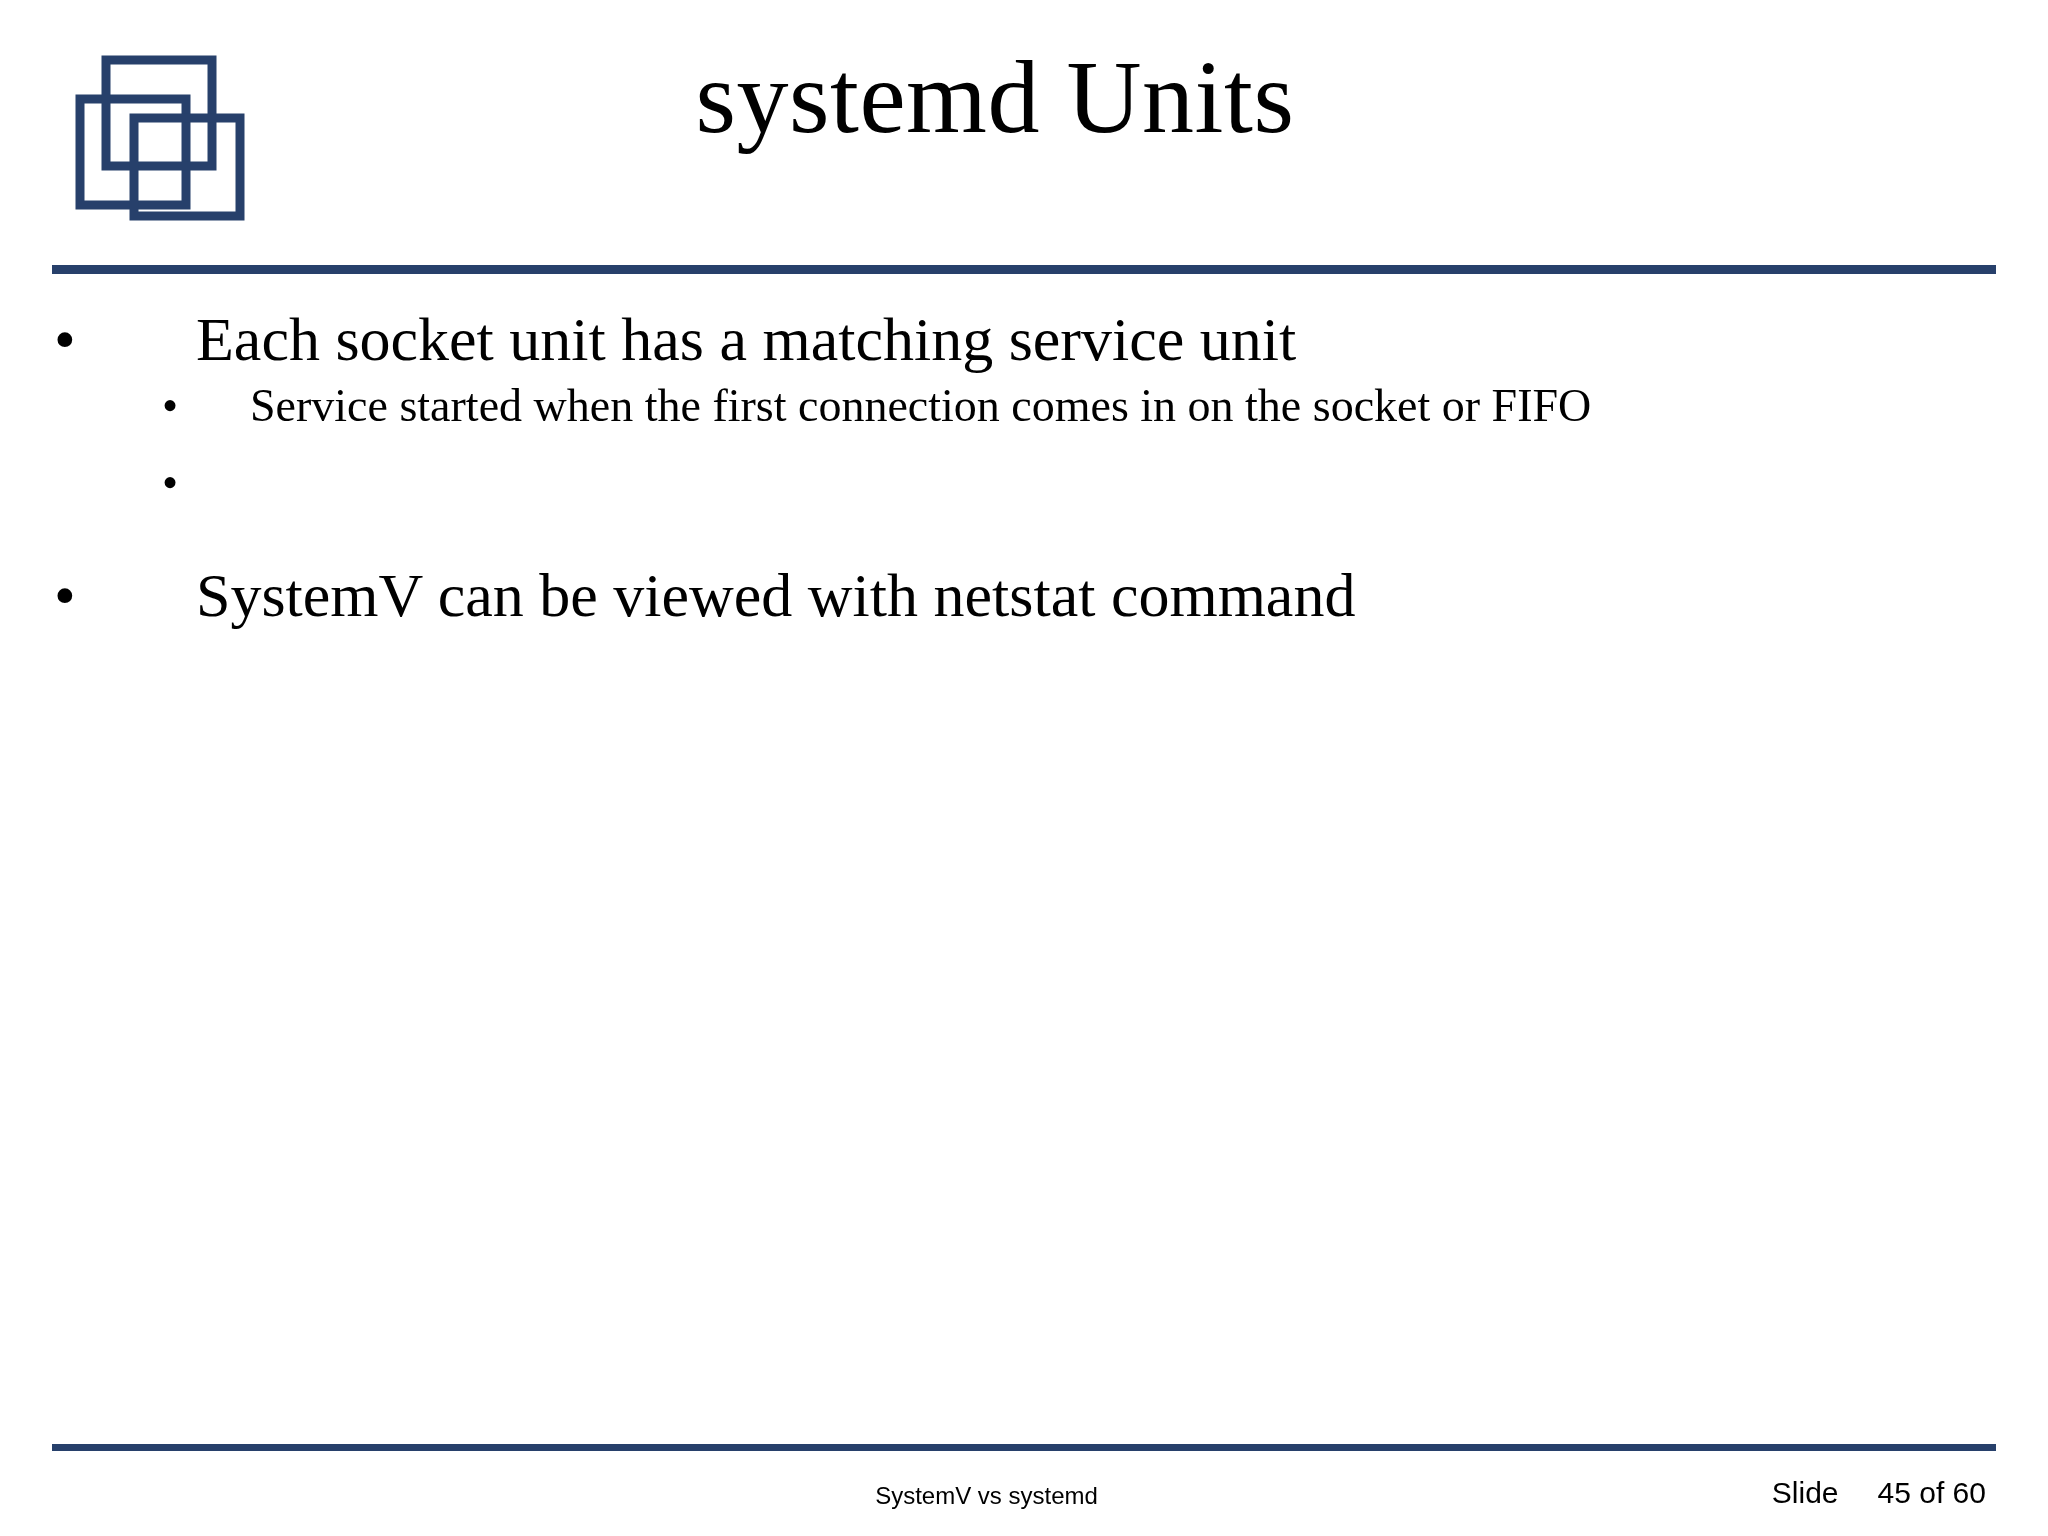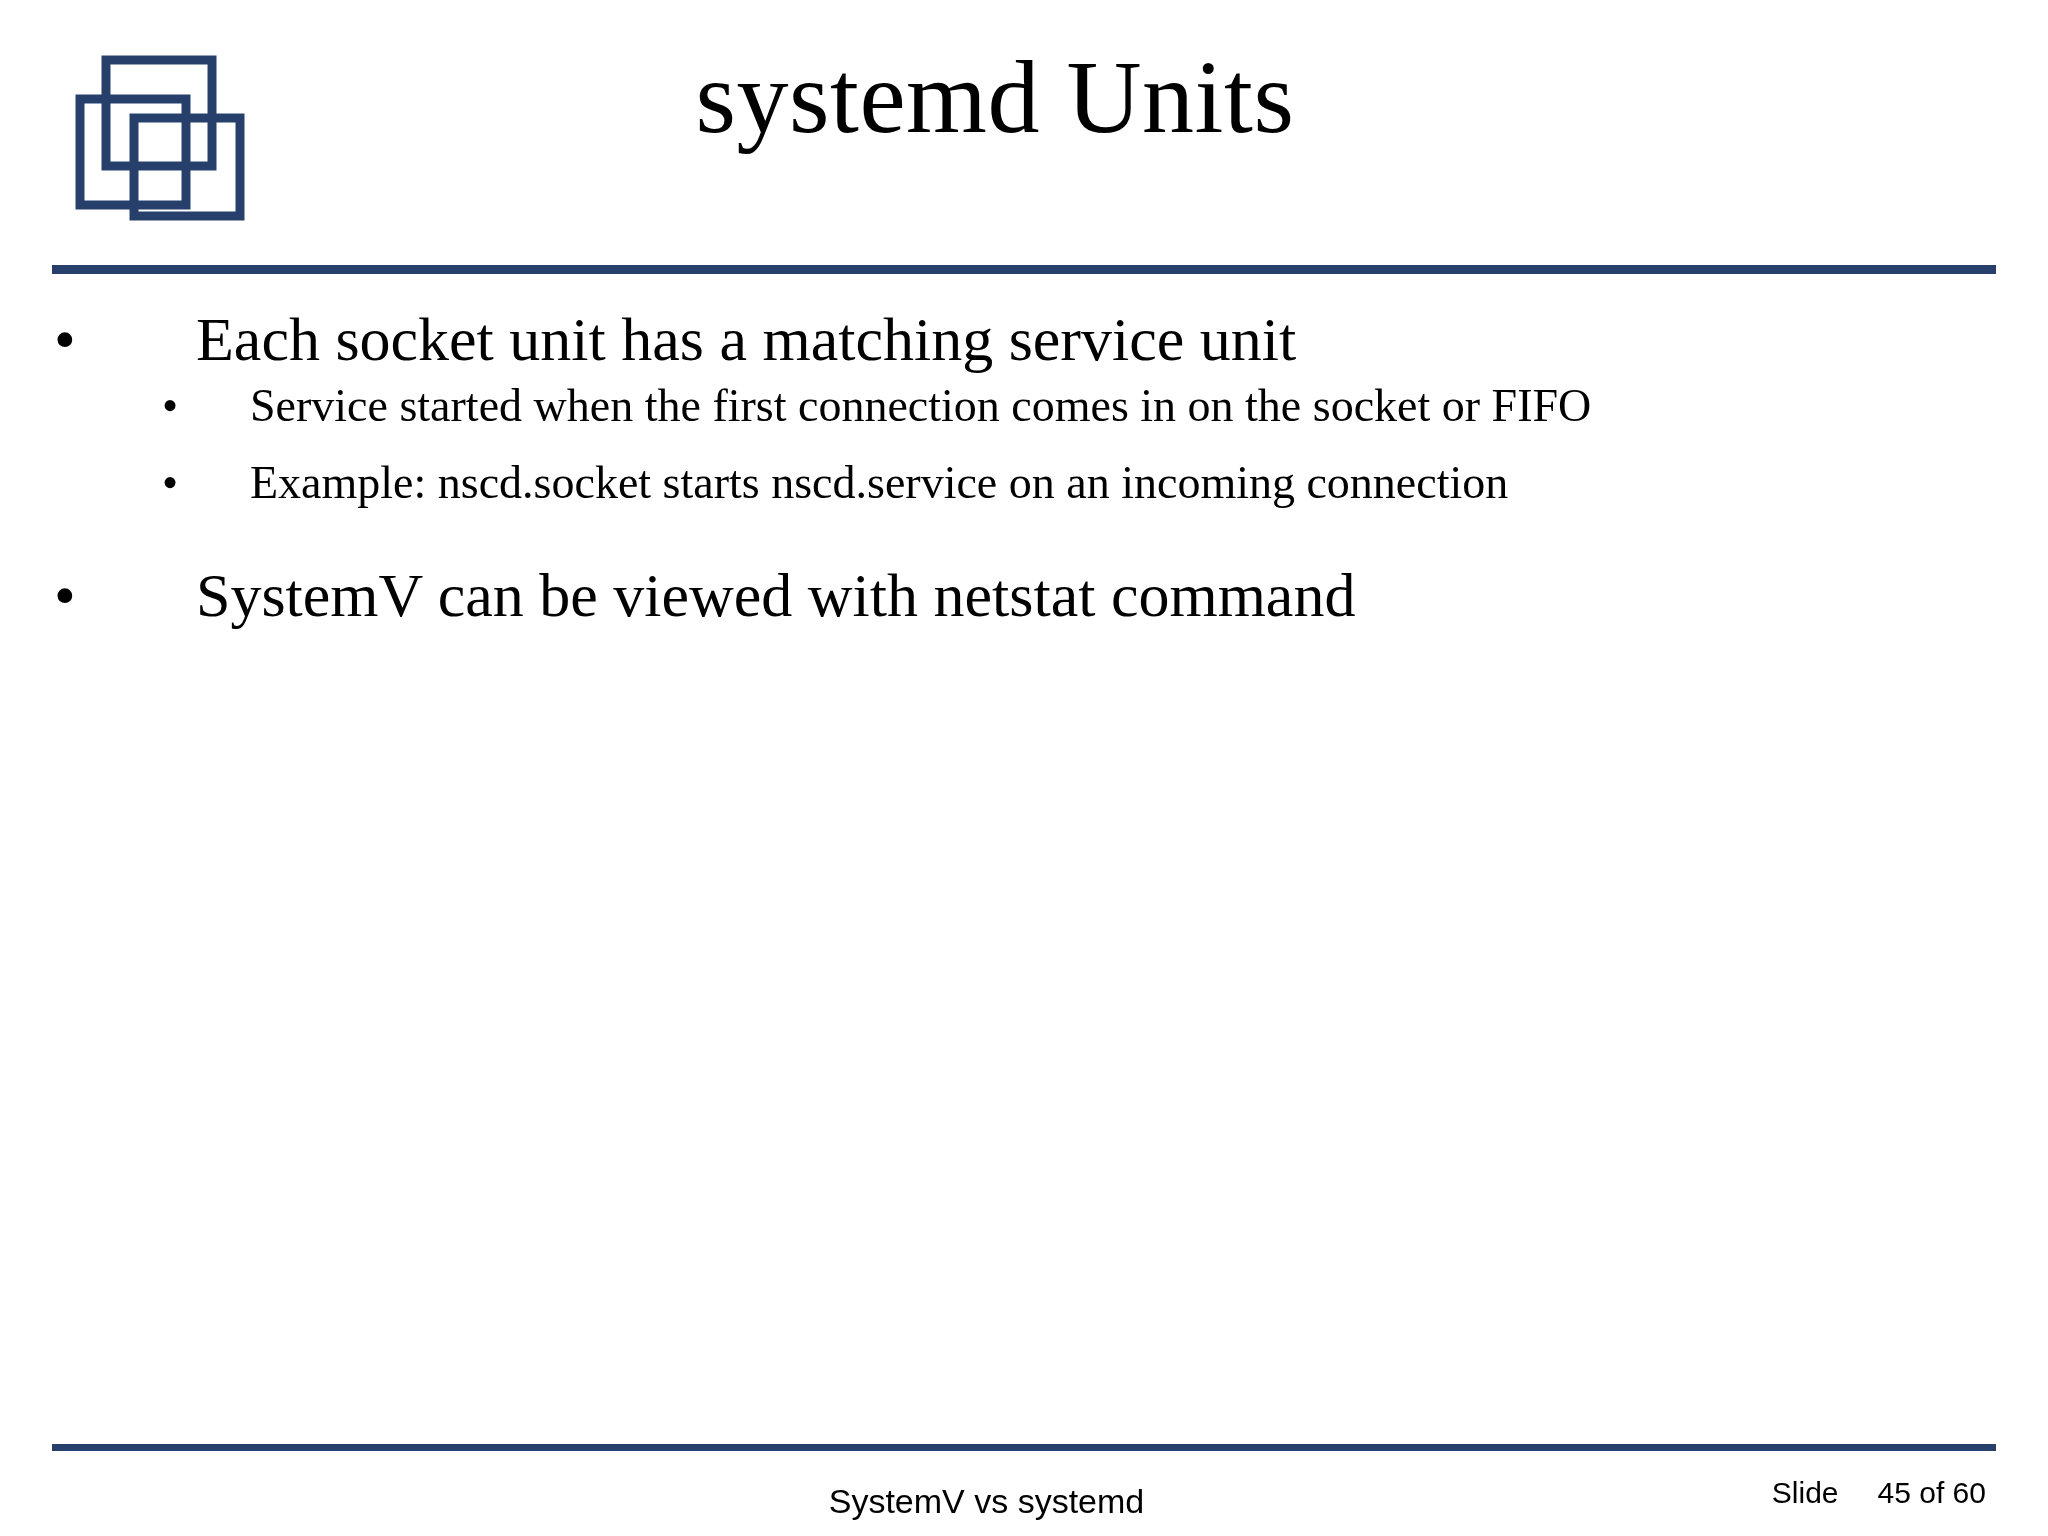--- a/index.html
+++ b/index.html
@@ -125,21 +125,21 @@
     width: 2048px;
     height: 68px;
     font-family: "Liberation Sans", "DejaVu Sans", sans-serif;
   }
   #footer-center {
     position: absolute;
     left: 0;
     top: 14px;
     width: 1973px;
     text-align: center;
-    font-size: 34px;
+    font-size: 24px;
     color: #000000;
   }
   #footer-right {
     position: absolute;
     right: 62px;
     top: 8px;
     font-size: 30px;
     color: #000000;
     white-space: nowrap;
   }
@@ -167,21 +167,20 @@
     <span class="text">Each socket unit has a matching service unit</span>
   </div>
 
   <div class="bullet-row lvl2">
     <span class="marker">•</span>
     <span class="text">Service started when the first connection comes in on the socket or FIFO</span>
   </div>
 
   <div class="bullet-row lvl2">
     <span class="marker">•</span>
-    <span class="text">Example: nscd.socket starts nscd.service on an incoming connection</span>
   </div>
 
   <div class="spacer-lvl1"></div>
 
   <div class="bullet-row lvl1">
     <span class="marker">•</span>
     <span class="text">SystemV can be viewed with netstat command</span>
   </div>
 
 </div>

